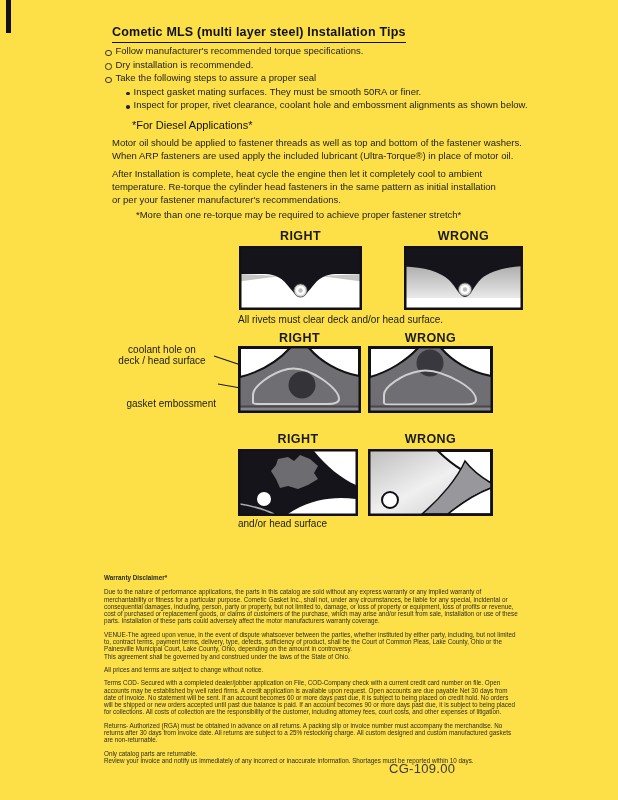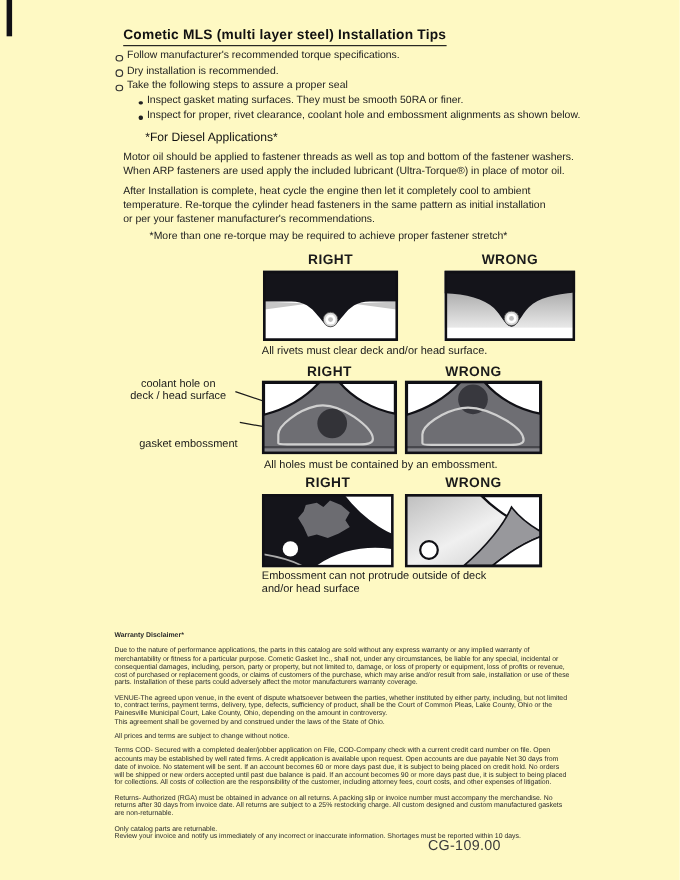--- a/index.html
+++ b/index.html
@@ -1,16 +1,16 @@
 <!DOCTYPE html>
 <html><head>
 <meta charset="utf-8">
 <style>
   html,body{margin:0;padding:0;background:#ffffff;}
-  .page{position:relative;width:618px;height:800px;background:#fef9c3;overflow:hidden;
+  .page{position:relative;width:618px;height:800px;background:#fde047;overflow:hidden;
         font-family:"Liberation Sans","DejaVu Sans",sans-serif;color:#1c1c1c;}
   .abs{position:absolute;}
   .regmark{background:#101015;}
   .title{font-size:12.5px;font-weight:bold;letter-spacing:.2px;color:#111;
          border-bottom:1.6px solid #111;padding-bottom:3px;display:inline-block;}
   .body-txt{font-size:9.5px;line-height:13px;color:#222;}
   .brow{display:flex;align-items:center;line-height:13.5px;font-size:9.5px;color:#222;}
   .bmark{width:4.5px;height:4.5px;border:1px solid #333;border-radius:50%;margin:4px 4px 0 0;flex:0 0 auto;}
   .smark{width:3.6px;height:3.6px;background:#222;border-radius:50%;margin:4.6px 4px 0 0;flex:0 0 auto;}
   .sub{padding-left:21px;}
@@ -145,21 +145,20 @@
       <path d="M2,2 L50,2 C38,15 20,26 2,31 Z" fill="#ffffff" stroke="#101015" stroke-width="2"></path>
       <path d="M73,2 L123,2 L123,30 C102,26 84,15 73,2 Z" fill="#ffffff" stroke="#101015" stroke-width="2"></path>
       <circle cx="62" cy="17" r="13.5" fill="#38383e"></circle>
       <path d="M16,57 L16,49 C16,41 34,28 52,25 C64,23 78,28 92,36 C102,42 108,48 108,54 C108,57 104,58.5 96,58.5 L24,58.5 C18,58.5 16,58 16,57 Z" fill="none" stroke="#cfcfcf" stroke-width="2"></path>
       <rect x="2" y="59.5" width="121" height="2.2" fill="#47474c"></rect>
       <rect x="2" y="61.7" width="121" height="3.3" fill="#85858a"></rect>
       <rect x="1.25" y="1.25" width="122.5" height="64.5" fill="none" stroke="#101015" stroke-width="2.5"></rect>
     </svg>
   </div>
 
-  <div class="abs caption" style="left:240px;top:417px;width:280px;">All holes must be contained by an embossment.</div>
 
   <div class="abs figlabel" style="left:238px;top:432px;width:120px;">RIGHT</div>
   <div class="abs figlabel" style="left:368px;top:432px;width:125px;">WRONG</div>
 
   <div class="abs" style="left:238px;top:449px;">
     <svg width="120" height="67" viewBox="0 0 120 67">
       <rect x="0" y="0" width="120" height="67" fill="#ffffff"></rect>
       <path d="M2,2 L76,2 C88,17 104,30 118,36 L118,50 C96,47 72,50 50,65 L2,65 Z" fill="#14141a"></path>
       <path d="M2,55 C14,57 26,60 36,65" fill="none" stroke="#ababab" stroke-width="1.5"></path>
       <polygon points="40,10 50,8 56,12 62,6 72,10 80,17 76,24 80,30 70,36 60,40 50,37 42,39 38,30 33,22 38,16" fill="#6c6c71"></polygon>
@@ -180,21 +179,20 @@
       <rect x="0" y="0" width="125" height="67" fill="url(#g3w)"></rect>
       <path d="M70,2 L123,2 L123,34 C103,28 84,16 70,2 Z" fill="#ffffff" stroke="#101015" stroke-width="2"></path>
       <path d="M97,12 C90,28 74,48 54,65 L80,65 C96,52 110,44 123,39 L123,34 C113,28 103,20 97,12 Z" fill="#98989c" stroke="#101015" stroke-width="1.5"></path>
       <path d="M80,65 L123,65 L123,39 C110,44 96,52 80,65 Z" fill="#ffffff" stroke="#101015" stroke-width="1.5"></path>
       <circle cx="22" cy="51" r="8" fill="#ffffff" stroke="#101015" stroke-width="2"></circle>
       <rect x="1.25" y="1.25" width="122.5" height="64.5" fill="none" stroke="#101015" stroke-width="2.5"></rect>
     </svg>
   </div>
 
   <div class="abs caption" style="left:238px;top:518px;width:240px;">
-    <div>Embossment can not protrude outside of deck</div>
     <div>and/or head surface</div>
   </div>
 
   <div class="abs legal" style="left:104px;top:574px;">
     <p class="lh">Warranty Disclaimer*</p>
     <p>Due to the nature of performance applications, the parts in this catalog are sold without any express warranty or any implied warranty of merchantability or fitness for a particular purpose.  Cometic Gasket Inc., shall not, under any circumstances, be liable for any special, incidental or consequential damages, including, person, party or property, but not limited to, damage, or loss of property or equipment, loss of profits or revenue, cost of purchased or replacement goods, or claims of customers of the purchase, which may arise and/or result from sale, installation or use of these parts.  Installation of these parts could adversely affect the motor manufacturers warranty coverage.</p>
     <p class="tight">VENUE-The agreed upon venue, in the event of dispute whatsoever between the parties, whether instituted by either party, including, but not limited to, contract terms, payment terms, delivery, type, defects, sufficiency of product, shall be the Court of Common Pleas, Lake County, Ohio or the Painesville Municipal Court, Lake County, Ohio, depending on the amount in controversy.</p>
     <p>This agreement shall be governed by and construed under the laws of the State of Ohio.</p>
     <p>All prices and terms are subject to change without notice.</p>
     <p>Terms COD- Secured with a completed dealer/jobber application on File, COD-Company check with a current credit card number on file.  Open accounts may be established by well rated firms.  A credit application is available upon request.  Open accounts are due payable Net 30 days from date of invoice.  No statement will be sent.  If an account becomes 60 or more days past due, it is subject to being placed on credit hold.  No orders will be shipped or new orders accepted until past due balance is paid.  If an account becomes 90 or more days past due, it is subject to being placed for collections.  All costs of collection are the responsibility of the customer, including attorney fees, court costs, and other expenses of litigation.</p>

